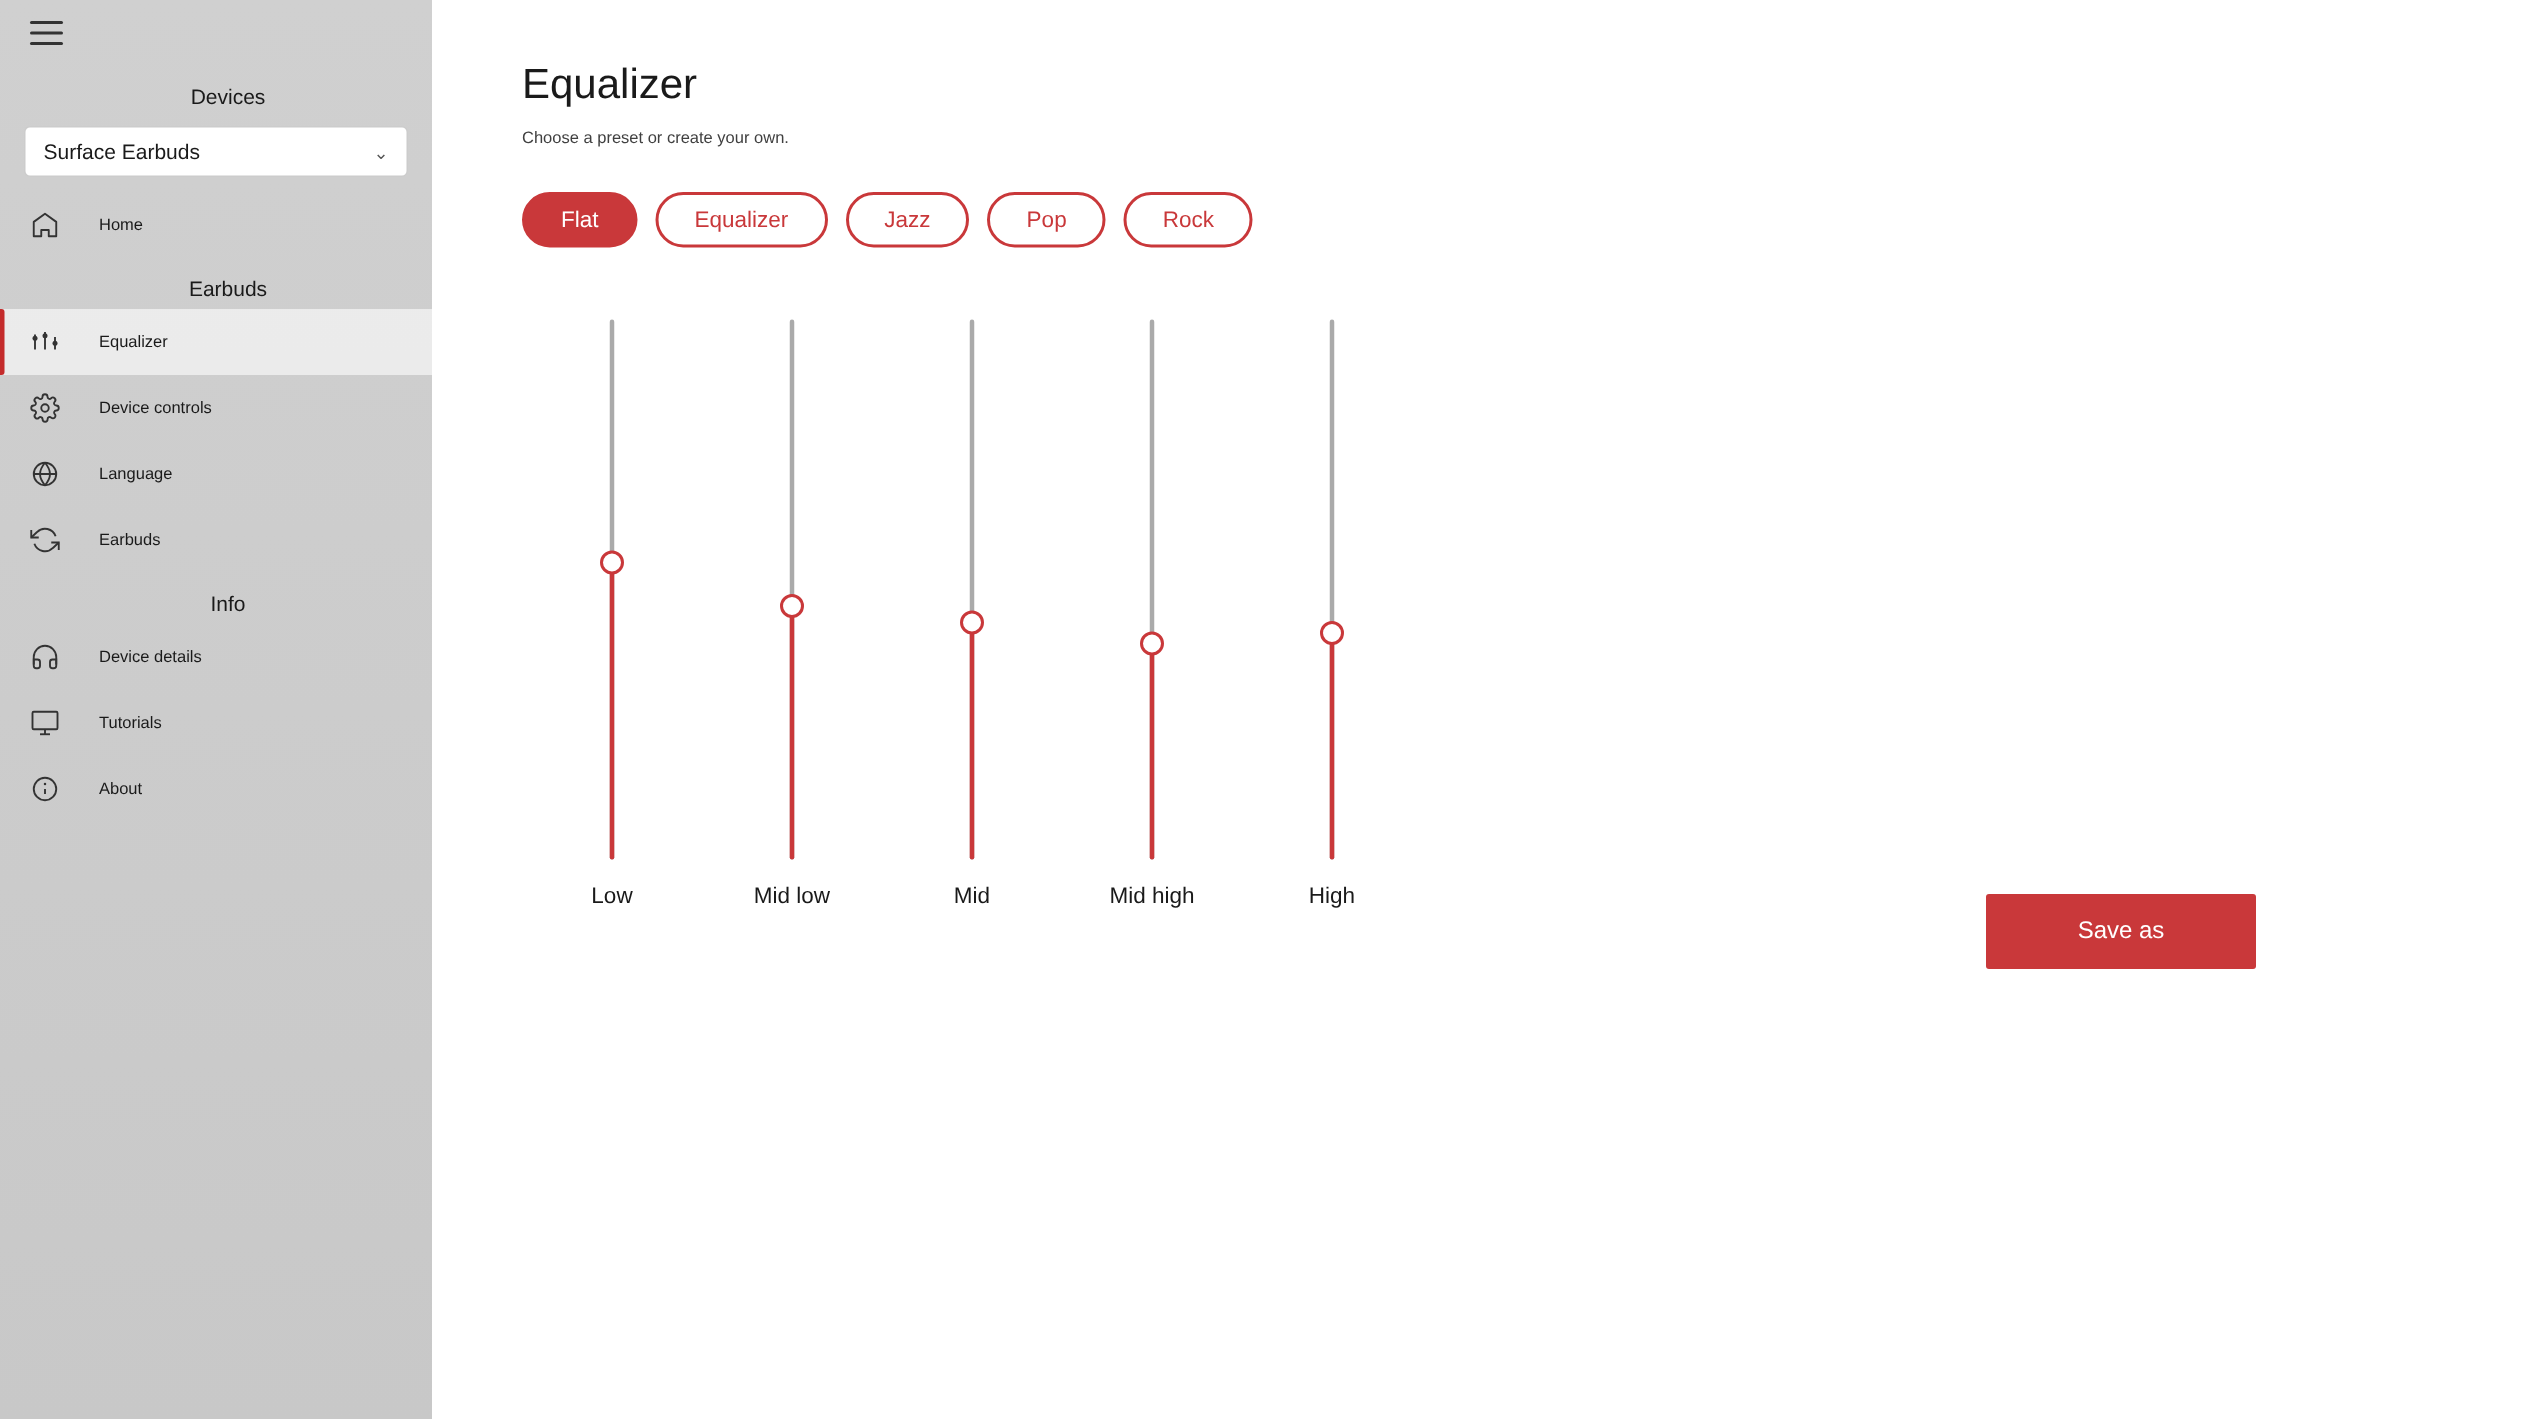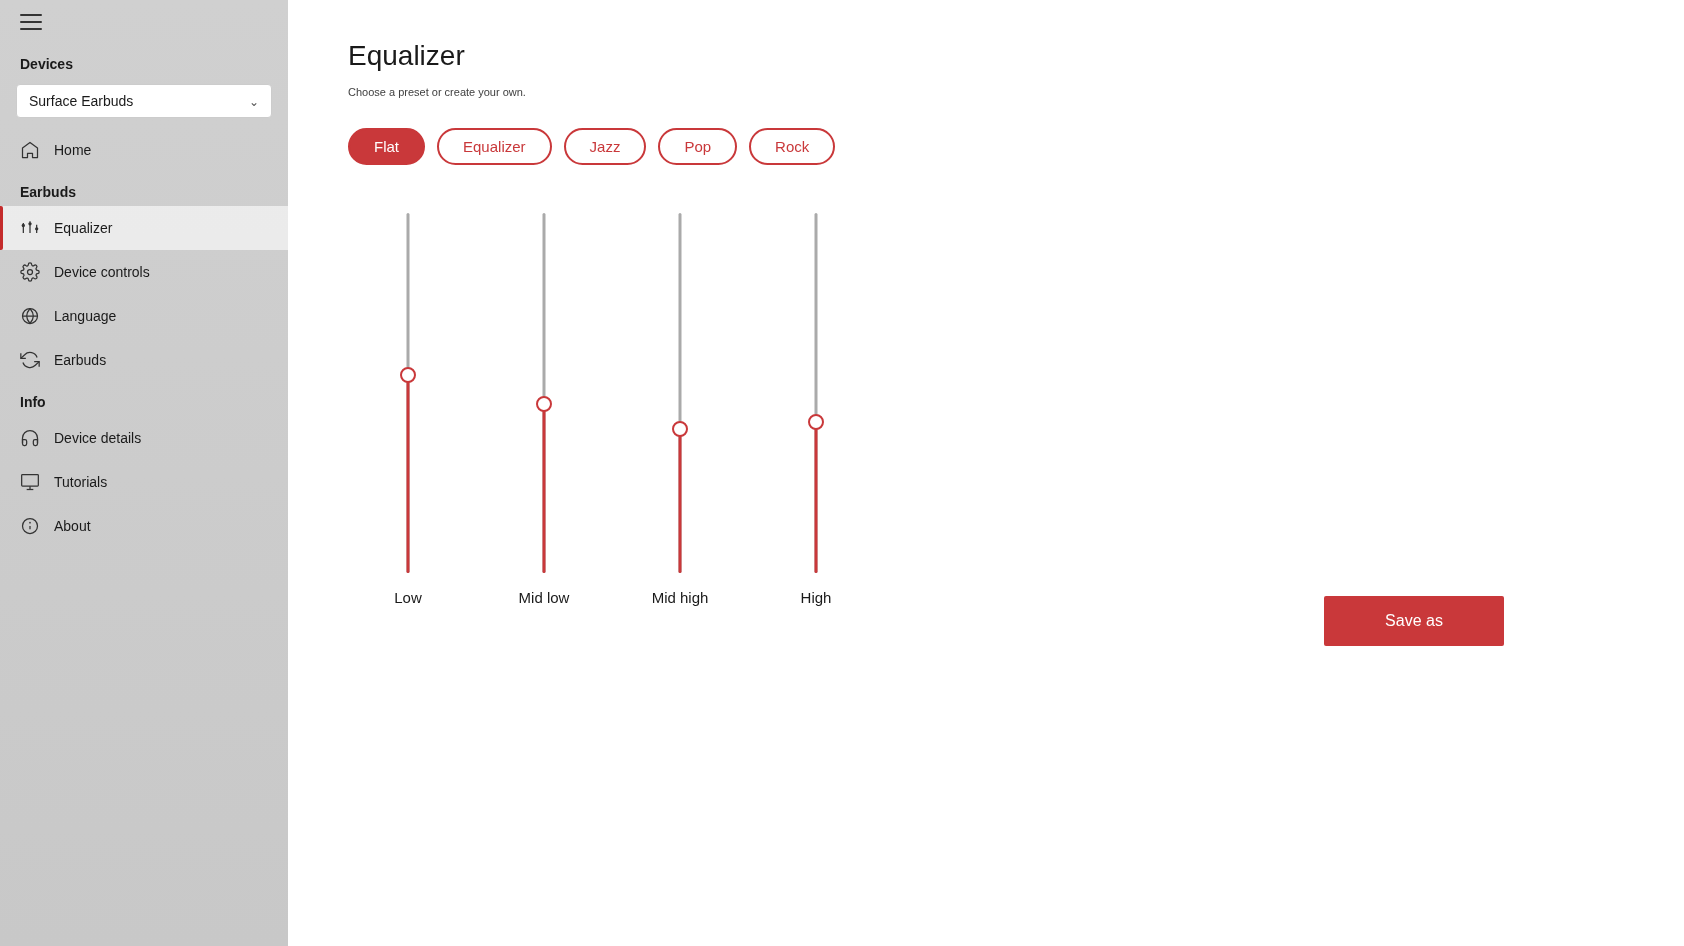--- a/index.html
+++ b/index.html
@@ -46,23 +46,24 @@
     .hamburger-lines span {
       display: block;
       width: 22px;
       height: 2px;
       background: #333;
       border-radius: 1px;
     }
 
     .sidebar-section-label {
       font-size: 14px;
-      font-weight: 700;
+      font-weight: 400;
       color: #1a1a1a;
       padding: 12px 4px 6px 20px;
+      text-align: center;
     }
 
     .device-dropdown {
       margin: 6px 16px 10px 16px;
       background: #fff;
       border: 1px solid #ccc;
       border-radius: 4px;
       padding: 8px 12px;
       display: flex;
       align-items: flex-end;
@@ -75,23 +76,23 @@
     .device-dropdown .chevron {
       font-size: 12px;
       color: #555;
     }
 
     .nav-item {
       display: flex;
       align-items: center;
       padding: 12px 20px;
       cursor: pointer;
-      font-size: 14px;
-      color: #1a1a1a;
-      gap: 14px;
+      font-size: 11px;
+      color: #1a1a1a;
+      gap: 26px;
       border-radius: 0;
       position: relative;
     }
 
     .nav-item.active {
       background: rgba(255,255,255,0.6);
     }
 
     .nav-item.active::left {
       content: '';
@@ -166,21 +167,21 @@
 
     .preset-btn.active {
       background: #c9383a;
       color: #fff;
       text-align: right;
     }
 
     
     .eq-area {
       display: flex;
-      gap: 16px;
+      gap: 0;
       align-items: flex-end;
       padding-bottom: 20px;
       position: relative;
       margin-bottom: 30px;
     }
 
     .eq-channel {
       display: flex;
       flex-direction: column;
       align-items: center;
@@ -406,20 +407,28 @@
     <div class="slider-container">
       <div class="slider-track"></div>
       <div class="slider-fill" style="height:169.2px;"></div>
       <div class="slider-thumb" style="top:182.8px;"></div>
     </div>
     <div class="channel-label">Mid low</div>
   </div>
         <div class="eq-channel">
     <div class="slider-container">
       <div class="slider-track"></div>
+      <div class="slider-fill" style="height:158.4px;"></div>
+      <div class="slider-thumb" style="top:193.6px;"></div>
+    </div>
+    <div class="channel-label">Mid</div>
+  </div>
+        <div class="eq-channel">
+    <div class="slider-container">
+      <div class="slider-track"></div>
       <div class="slider-fill" style="height:144px;"></div>
       <div class="slider-thumb" style="top:208px;"></div>
     </div>
     <div class="channel-label">Mid high</div>
   </div>
         <div class="eq-channel">
     <div class="slider-container">
       <div class="slider-track"></div>
       <div class="slider-fill" style="height:151.2px;"></div>
       <div class="slider-thumb" style="top:200.8px;"></div>

